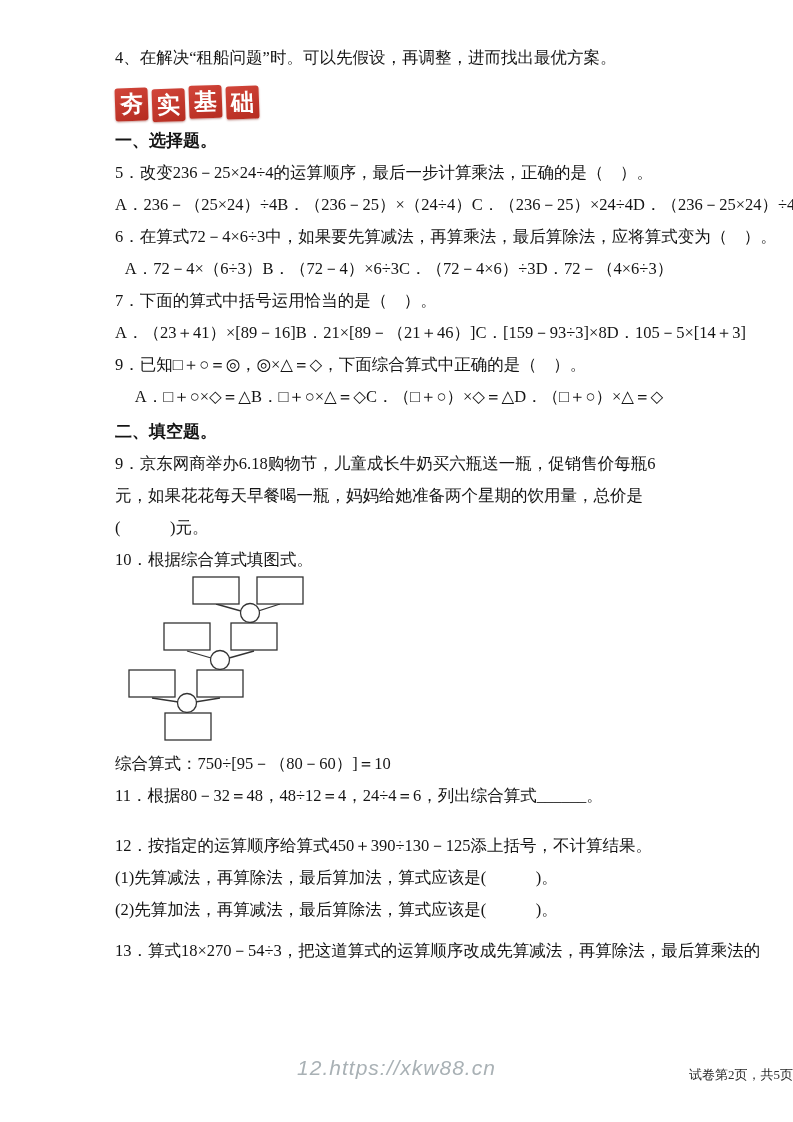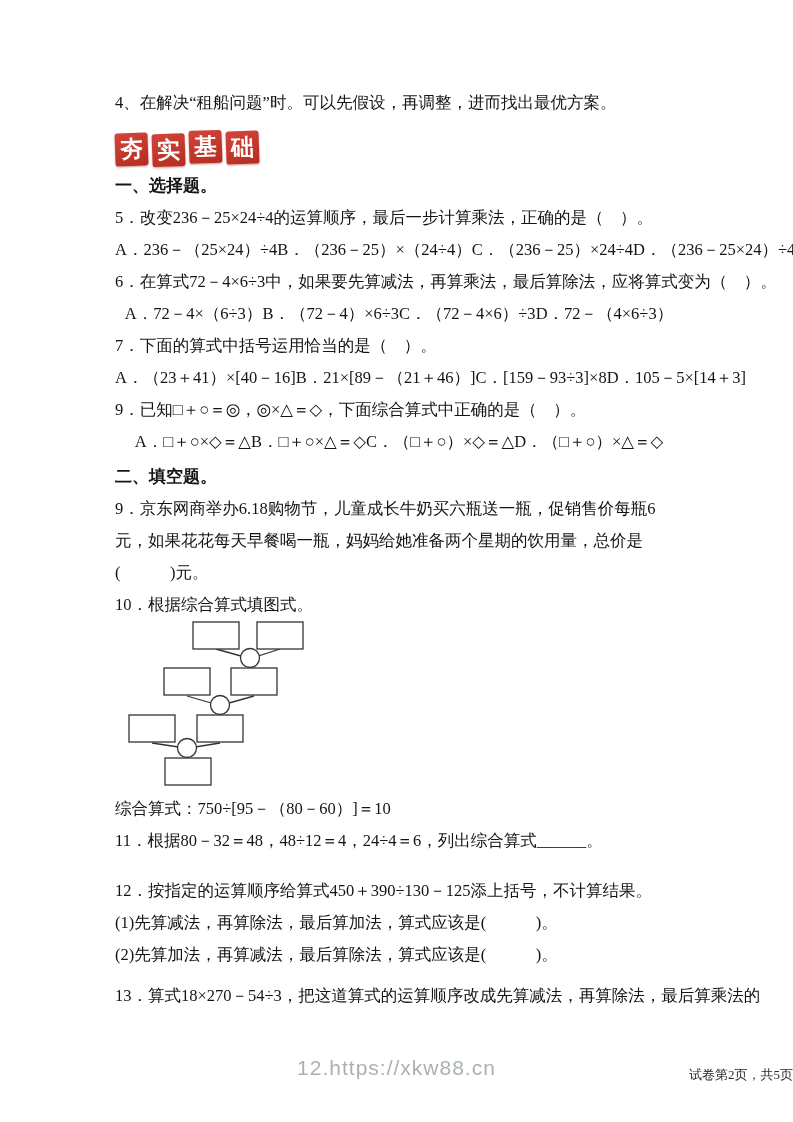--- a/index.html
+++ b/index.html
@@ -6,21 +6,21 @@
   html, body { background: #ffffff; }
   .page {
     position: relative;
     width: 793px; height: 1122px;
     margin: 0 auto;
     background: #fff;
     color: #141414;
     font-family: "Liberation Serif", "DejaVu Serif", serif;
     overflow: hidden;
   }
-  .content { padding: 87px 110px 0 115px; }
+  .content { padding: 42px 110px 0 115px; }
   .line { font-size: 16.5px; line-height: 32px; }
   .nowrap { white-space: nowrap; }
   .sec { font-weight: bold; font-size: 17px; line-height: 32px; margin-top: 3px; }
   .stamp {
     margin-top: 9px; height: 39px;
     display: flex; gap: 4px; align-items: center;
     width: max-content; transform: rotate(-2deg);
   }
   .stamp-tile {
     display: inline-block; width: 33px; height: 33px;
@@ -35,20 +35,21 @@
   .opts-row { display: flex; justify-content: center; }
   .opts-row .line { white-space: nowrap; }
   .diagram { height: 172px; padding-left: 7px; }
   .q12 { margin-top: 18px; }
   .q13 { margin-top: 9px; }
   .watermark {
     position: absolute; top: 1056px; left: 0; right: 0;
     text-align: center; font-size: 21px; letter-spacing: 1px;
     color: #a9b1b5;
     font-family: "Liberation Sans", "DejaVu Sans", sans-serif;
+    font-style: italic;
   }
   .footer {
     position: absolute; top: 1066px; left: 0; right: 0;
     text-align: right; font-size: 13px; color: #2a2a2a;
   }
 </style>
 </head>
 <body>
 
 <div class="page">
@@ -76,21 +77,21 @@
     <p class="line nowrap">6．在算式72－4×6÷3中，如果要先算减法，再算乘法，最后算除法，应将算式变为（　）。</p>
     <div class="opts-row">
       <span class="line">A．72－4×（6÷3）</span>
       <span class="line">B．（72－4）×6÷3</span>
       <span class="line">C．（72－4×6）÷3</span>
       <span class="line">D．72－（4×6÷3）</span>
     </div>
 
     <p class="line nowrap">7．下面的算式中括号运用恰当的是（　）。</p>
     <div class="opts-grid">
-      <span class="line nowrap">A．（23＋41）×[40－16]</span>
+      <span class="line nowrap">A．（23＋41）×[89－16]</span>
       <span class="line nowrap">B．21×[89－（21＋46）]</span>
       <span class="line nowrap">C．[159－93÷3]×8</span>
       <span class="line nowrap">D．105－5×[14＋3]</span>
     </div>
 
     <p class="line nowrap">9．已知□＋○＝◎，◎×△＝◇，下面综合算式中正确的是（　）。</p>
     <div class="opts-row">
       <span class="line">A．□＋○×◇＝△</span>
       <span class="line">B．□＋○×△＝◇</span>
       <span class="line">C．（□＋○）×◇＝△</span>

